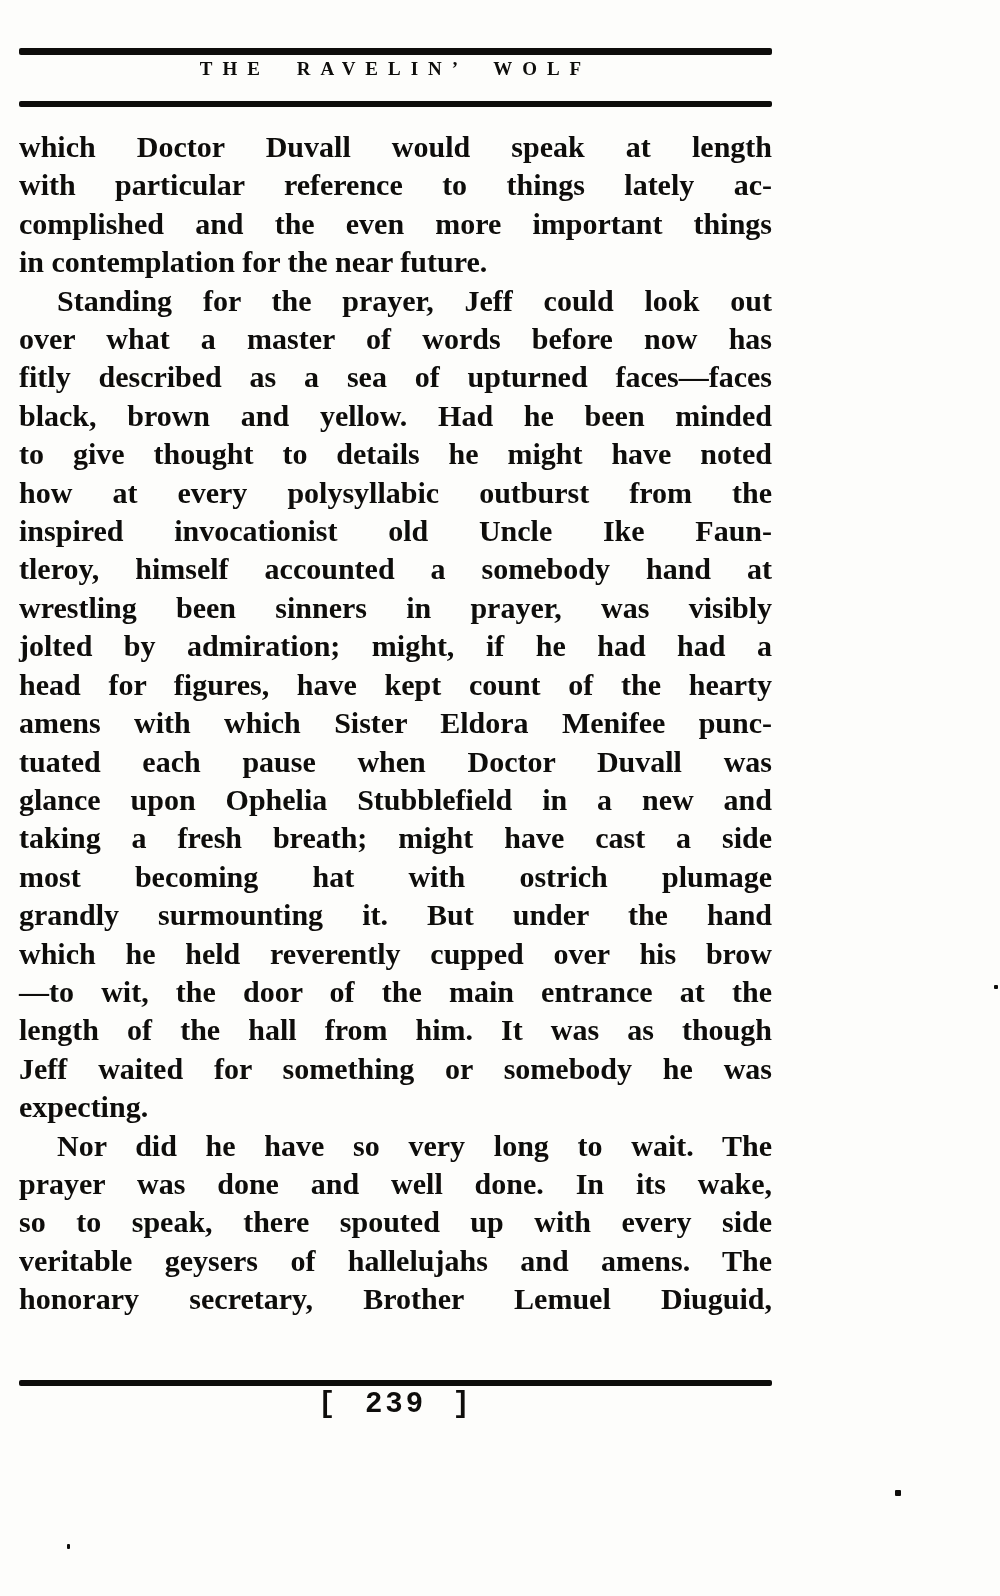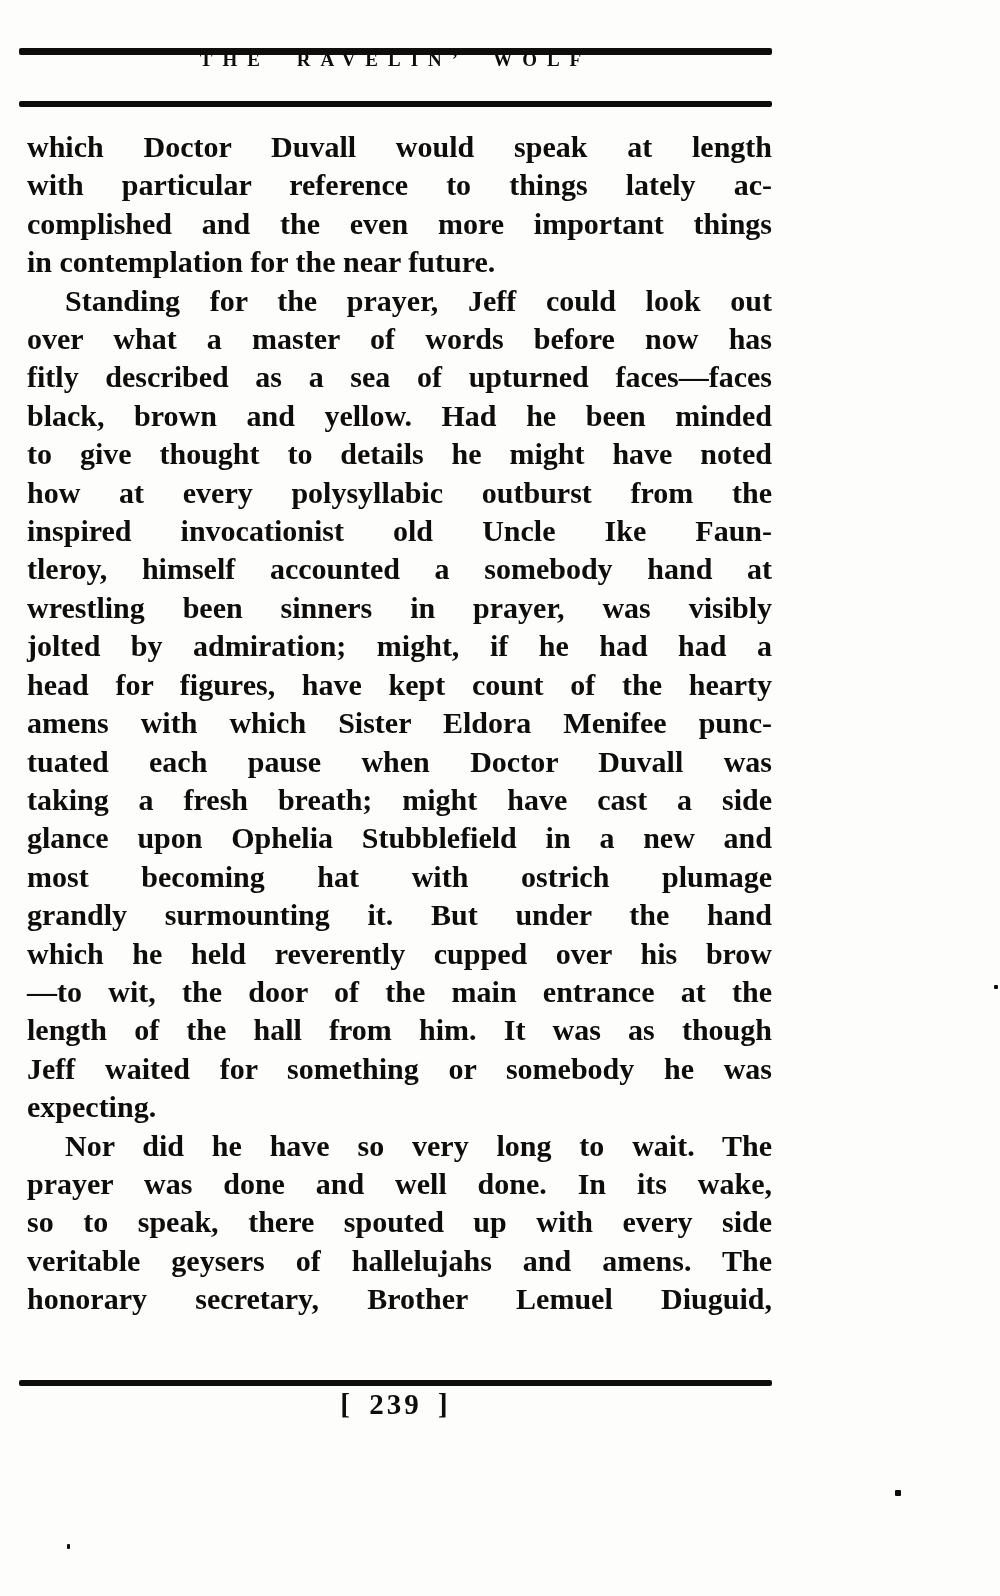--- a/index.html
+++ b/index.html
@@ -27,21 +27,21 @@
     background: var(--ink);
     border-radius: 2px;
   }
   .rule-top    { top: 48px;  height: 7px; }
   .rule-bottom { top: 101px; height: 6px; }
   .rule-footer { top: 1380px; height: 6px; }
   .running-head {
     position: absolute;
     left: 19px;
     width: 753px;
-    top: 49px;
+    top: 58px;
     text-align: center;
     font-size: 19px;
     font-weight: 700;
     letter-spacing: 10px;
     word-spacing: 12px;
     color: var(--ink);
     white-space: nowrap;
   }
   .body-text {
     position: absolute;
@@ -51,35 +51,35 @@
     font-size: 30px;
     font-weight: 700;
     line-height: 38.4px;
     color: var(--ink);
   }
   .line {
     text-align: justify;
     text-align-last: justify;
     white-space: nowrap;       
     white-space: normal;
-    margin-left: 8px;
   }
   .line.last   { text-align-last: left; }
   .line.indent { padding-left: 38px; }
   .page-number {
     position: absolute;
     left: 19px;
     width: 753px;
     top: 1388px;
     text-align: center;
     font-size: 29px;
     font-weight: 700;
     letter-spacing: 3px;
     word-spacing: 6px;
     color: var(--ink);
+    font-family: Liberation Mono, monospace;
   }
   .speck {
     position: absolute;
     background: var(--ink);
     border-radius: 1px;
   }
   .speck-1 { left: 994px; top: 985px;  width: 4px; height: 4px; }
   .speck-2 { left: 895px; top: 1490px; width: 6px; height: 6px; }
   .speck-3 { left: 67px;  top: 1544px; width: 3px; height: 5px; }
 </style>
@@ -103,22 +103,22 @@
       <div class="line">black, brown and yellow. Had he been minded</div>
       <div class="line">to give thought to details he might have noted</div>
       <div class="line">how at every polysyllabic outburst from the</div>
       <div class="line">inspired invocationist old Uncle Ike Faun-</div>
       <div class="line">tleroy, himself accounted a somebody hand at</div>
       <div class="line">wrestling been sinners in prayer, was visibly</div>
       <div class="line">jolted by admiration; might, if he had had a</div>
       <div class="line">head for figures, have kept count of the hearty</div>
       <div class="line">amens with which Sister Eldora Menifee punc-</div>
       <div class="line">tuated each pause when Doctor Duvall was</div>
+      <div class="line">glance upon Ophelia Stubblefield in a new and</div>
       <div class="line">taking a fresh breath; might have cast a side</div>
-      <div class="line">glance upon Ophelia Stubblefield in a new and</div>
       <div class="line">most becoming hat with ostrich plumage</div>
       <div class="line">grandly surmounting it. But under the hand</div>
       <div class="line">which he held reverently cupped over his brow</div>
       <div class="line">—to wit, the door of the main entrance at the</div>
       <div class="line">length of the hall from him. It was as though</div>
       <div class="line">Jeff waited for something or somebody he was</div>
       <div class="line last">expecting.</div>
       <div class="line indent">Nor did he have so very long to wait. The</div>
       <div class="line">prayer was done and well done. In its wake,</div>
       <div class="line">so to speak, there spouted up with every side</div>

